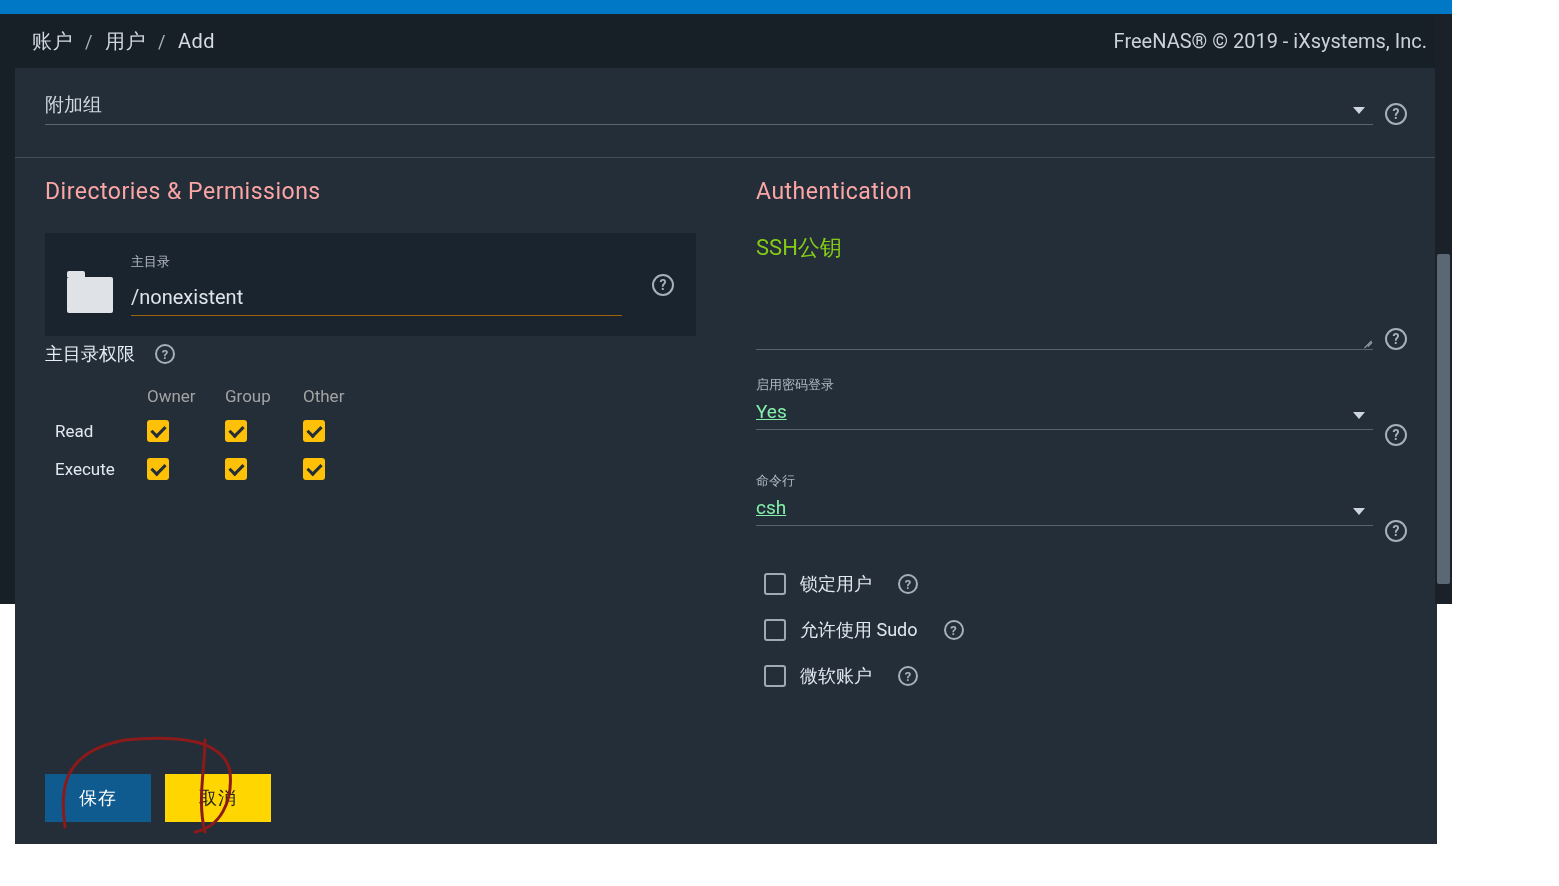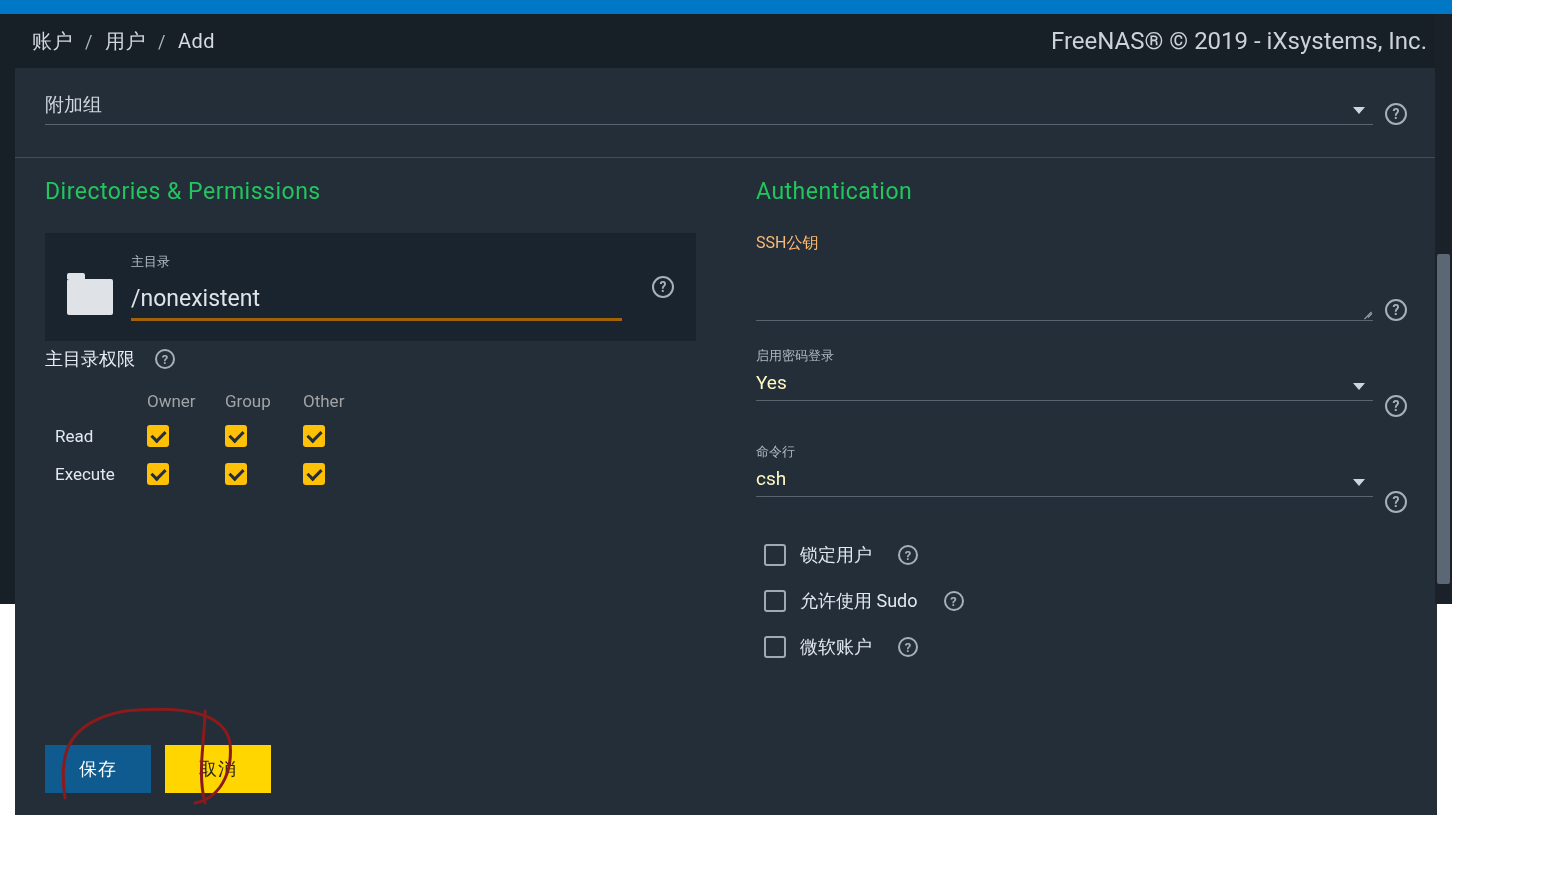--- a/index.html
+++ b/index.html
@@ -33,21 +33,21 @@
   }
   .breadcrumb {
     display: flex;
     align-items: center;
     gap: 12px;
     letter-spacing: 0.5px;
   }
   .breadcrumb .sep { color: #a9b1bb; font-size: 18px; }
   .breadcrumb .active { color: #d6dbe3; }
   .copyright {
-    font-size: 24px;
+    font-size: 20px;
     color: #cbd2db;
   }
   .form-area {
     background: #232e39;
     margin: 0 15px;
     padding: 0;
   }
   .row-section {
     padding: 12px 30px 28px 30px;
   }
@@ -95,21 +95,21 @@
   }
 
   .columns {
     display: flex;
     padding: 20px 30px 30px 30px;
     gap: 60px;
   }
   .col { flex: 1; }
   .section-title {
     font-size: 23px;
-    color: #22c55e;
+    color: #fca5a5;
     font-weight: 400;
     letter-spacing: 0.5px;
     margin-bottom: 28px;
   }
 
   
   .home-dir-box {
     background: #19242e;
     padding: 20px 22px;
     display: flex;
@@ -135,23 +135,23 @@
   }
   .home-dir-field {
     flex: 1;
   }
   .home-dir-field .label {
     font-size: 13px;
     color: #b6bdc7;
     margin-bottom: 14px;
   }
   .home-dir-field .value-line {
-    border-bottom: 3px solid #a16207;
+    border-bottom: 1px solid #a16207;
     padding-bottom: 6px;
-    font-size: 23px;
+    font-size: 20px;
     color: #dfe4ea;
   }
 
   .perm-label-row {
     margin-top: 6px;
     display: flex;
     align-items: center;
     gap: 8px;
     font-size: 18px;
     color: #e8edf3;
@@ -203,32 +203,33 @@
   .auth-field-block { margin-bottom: 20px; }
   .auth-field-block .small-label {
     font-size: 13px;
     color: #b0b8c2;
     margin-bottom: 2px;
   }
   .auth-field-block .line {
     border-bottom: 1px solid #5a6471;
     padding: 4px 0 6px 0;
     font-size: 19px;
-    color: #fef9c3;
-    position: relative;
-    display: flex;
-    align-items: center;
+    color: #86efac;
+    position: relative;
+    display: flex;
+    align-items: center;
+    text-decoration: underline;
   }
   .auth-field-row {
     display: flex;
     align-items: flex-end;
   }
   .auth-field-row .auth-field-block { flex:1; margin-bottom: 16px;}
 
-  .ssh-label { font-size: 16px; color: #fdba74; margin-bottom: 41px; }
+  .ssh-label { font-size: 22px; color: #84cc16; margin-bottom: 61px; }
   .ssh-area-row { display:flex; align-items:flex-end; }
   .ssh-area {
     flex:1;
     border-bottom: 1px solid #5a6471;
     height: 26px;
     position: relative;
   }
   .resize-handle {
     position: absolute;
     right: 0; bottom: 2px;

